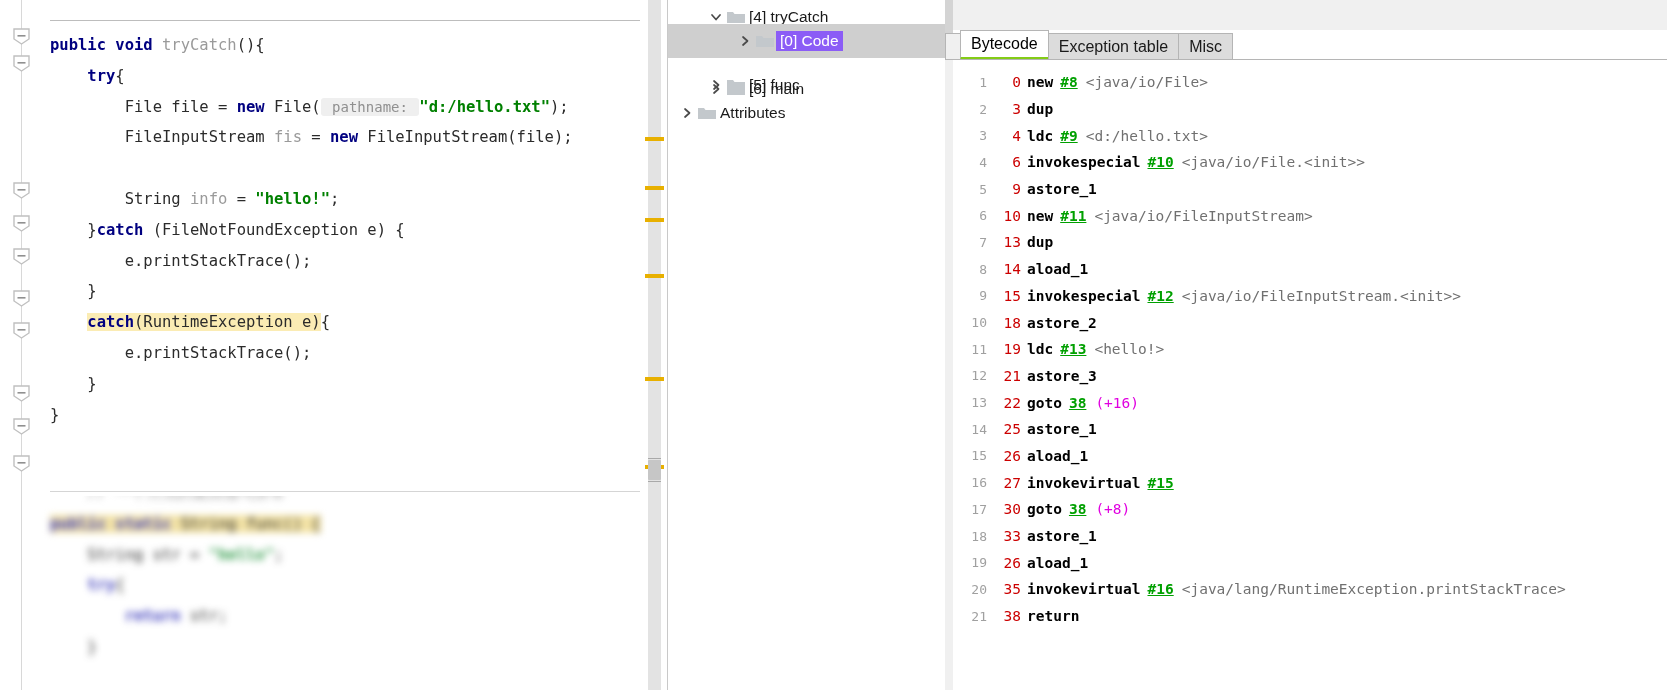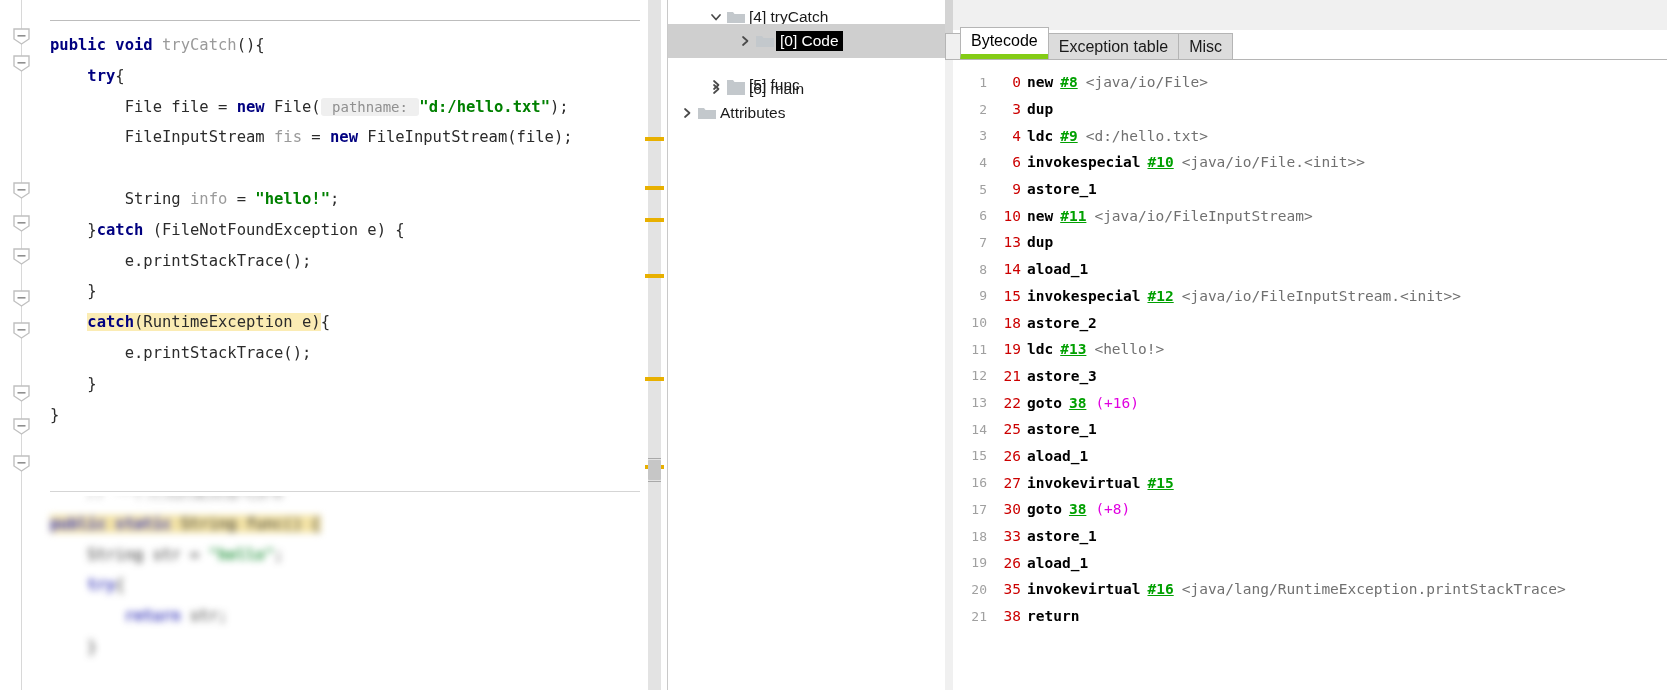--- a/index.html
+++ b/index.html
@@ -60,34 +60,34 @@
   
   .tree-pane{position:relative;flex:0 0 277px;width:277px;height:690px;background:#ffffff;}
   .tree-row{position:absolute;left:0;width:277px;height:34px;display:flex;align-items:center;
             font-size:15.5px;color:#1a1a1a;white-space:nowrap;}
   .tree-row.selected-row{background:#cfcfcf;}
   .twisty{width:18px;height:18px;display:inline-block;flex:0 0 18px;position:relative;}
   .twisty svg{position:absolute;left:3px;top:3px;}
   .folder{width:22px;height:18px;flex:0 0 22px;position:relative;}
   .folder svg{position:absolute;left:2px;top:2px;}
   .tree-label{padding:0 2px;}
-  .tree-label.sel{background:#000000;color:#ffffff;padding:1px 4px;}
+  .tree-label.sel{background:#8b5cf6;color:#ffffff;padding:1px 4px;}
 
   
   .bc-pane{position:relative;flex:1 1 auto;height:690px;background:#ffffff;}
   .bc-topbar{position:absolute;left:0;top:0;width:100%;height:30px;background:#f0f0f0;}
   .bc-topbar .gray-block{position:absolute;left:0;top:0;width:8px;height:36px;background:#d4d4d4;}
   .tabs{position:absolute;left:0;top:30px;height:30px;display:flex;align-items:flex-end;}
   .tab-lead{width:14px;height:26px;background:#f0f0f0;border:1px solid #b5b5b5;border-bottom:none;margin-right:-1px;}
   .tab{
     height:26px;padding:0 10px;display:flex;align-items:center;justify-content:center;
     font-size:16px;color:#1a1a1a;background:#dcdcdc;border:1px solid #b5b5b5;border-bottom:none;
     margin-right:-1px;
   }
-  .tab.active{background:#ffffff;border-bottom:6px solid #84cc16;color:#000000;}
+  .tab.active{background:#ffffff;border-bottom:3px solid #84cc16;color:#000000;}
   .tab-underline{position:absolute;left:0;top:59px;width:100%;height:1px;background:#b5b5b5;}
 
   .bc-body{position:absolute;left:0;top:60px;right:0;bottom:0;background:#ffffff;}
   .bc-gutter{position:absolute;left:0;top:0;width:8px;height:630px;background:#f0f0f0;}
   .bc-list{position:absolute;left:8px;top:9px;right:0;}
   .bc-row{height:26.7px;display:flex;align-items:center;
           font-family:"DejaVu Sans Mono","Liberation Mono",monospace;font-size:14.5px;white-space:nowrap;}
   .bc-idx{width:34px;text-align:right;color:#a0a0a0;font-size:13px;flex:0 0 34px;}
   .bc-off{width:34px;text-align:right;color:#cc0000;flex:0 0 34px;padding-right:6px;}
   .bc-mn{color:#000000;font-weight:bold;}

